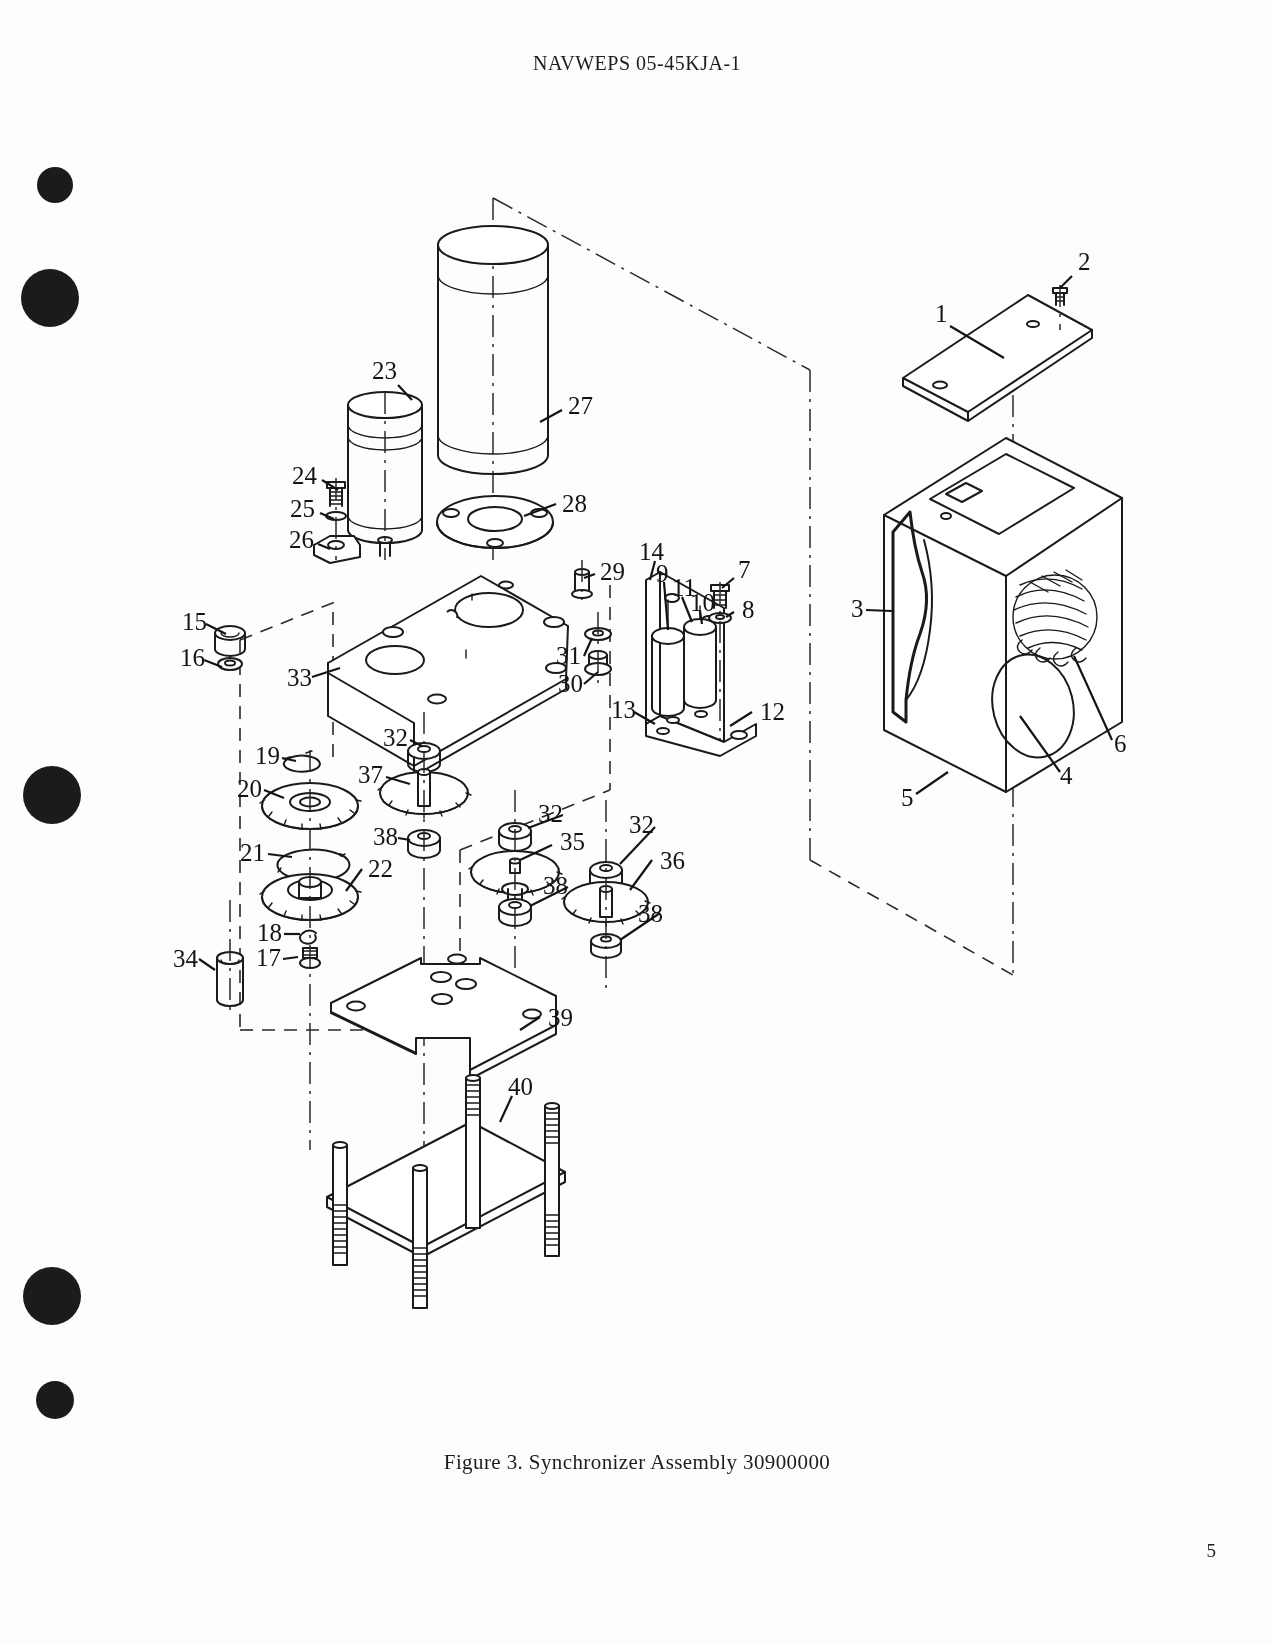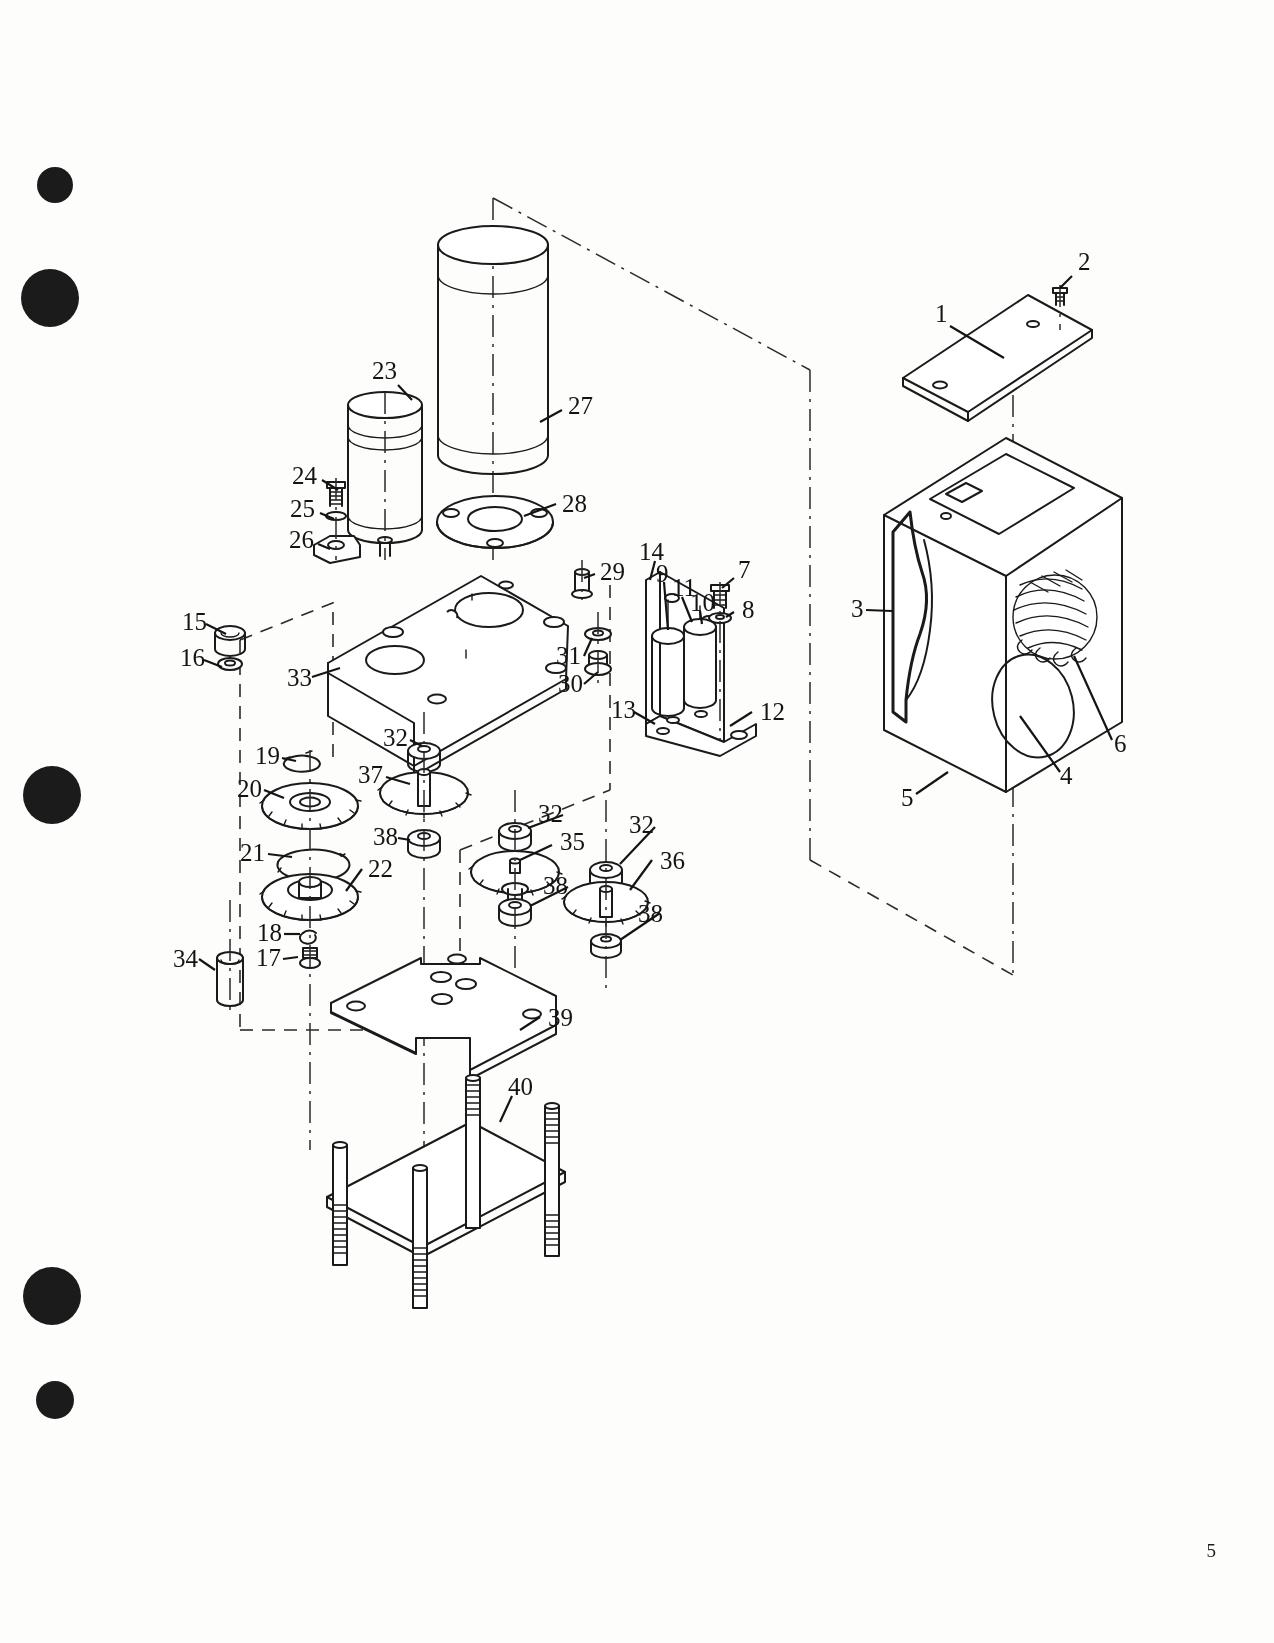--- a/index.html
+++ b/index.html
@@ -29,20 +29,21 @@
   .dash{fill:none;stroke:#2a2a2a;stroke-width:1.6;stroke-dasharray:13 9;}
   .dashc{fill:none;stroke:#2a2a2a;stroke-width:1.5;stroke-dasharray:22 7 3 7;}
   .lead{fill:none;stroke:#141414;stroke-width:2.2;}
   .num{font-family:"Liberation Serif","DejaVu Serif",serif;font-size:25px;fill:#141414;}
 </style>
 </head>
 <body>
 
 <div class="page">
 
+  <div class="hdr">NAVWEPS 05-45KJA-1</div>
 
   <div class="punch" style="left:37px;top:167px;width:36px;height:36px;"></div>
   <div class="punch" style="left:21px;top:269px;width:58px;height:58px;"></div>
   <div class="punch" style="left:23px;top:766px;width:58px;height:58px;"></div>
   <div class="punch" style="left:23px;top:1267px;width:58px;height:58px;"></div>
   <div class="punch" style="left:36px;top:1381px;width:38px;height:38px;"></div>
 
   <svg class="fig" viewBox="0 0 1274 1643">
 
     <g>
@@ -426,15 +427,16 @@
       <text class="num" x="508" y="1095">40</text>
 
       <text class="num" x="538" y="822">32</text>
       <text class="num" x="629" y="833">32</text>
       <text class="num" x="543" y="894">38</text>
       <text class="num" x="638" y="922">38</text>
     </g>
 
   </svg>
 
+  <div class="caption">Figure 3.  Synchronizer Assembly 30900000</div>
   <div class="pageno">5</div>
 
 </div>
 
 </body></html>

